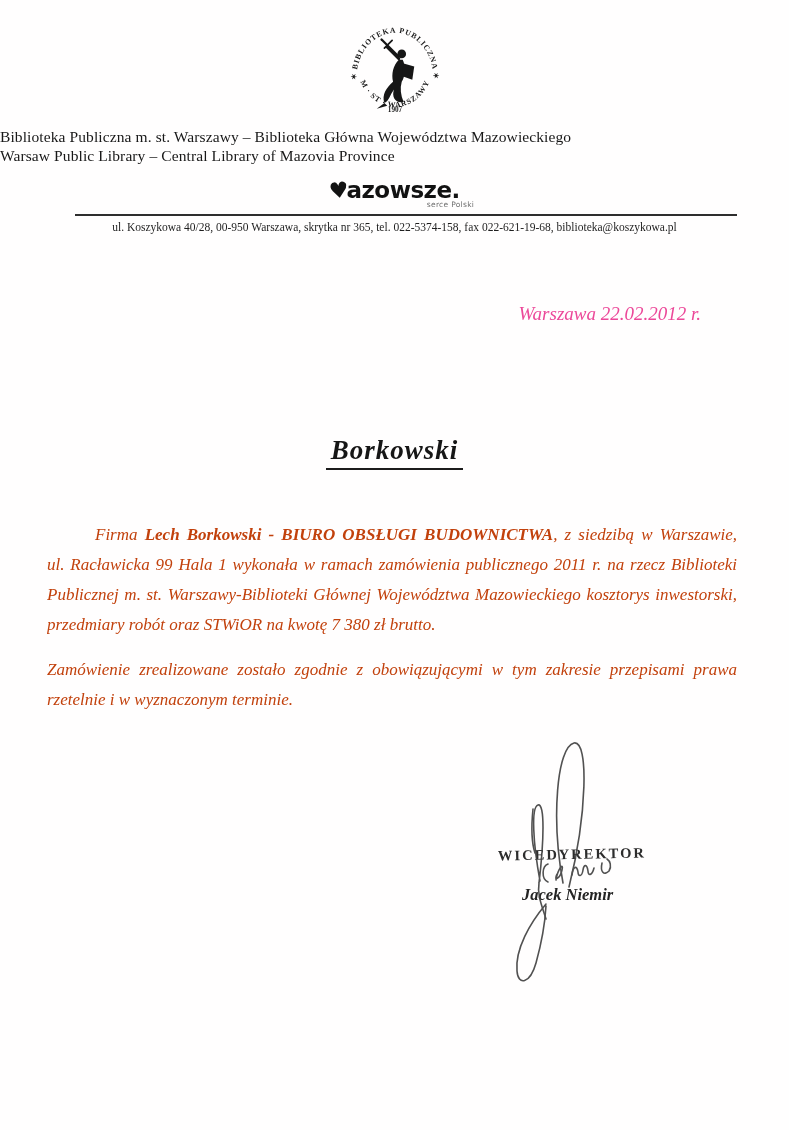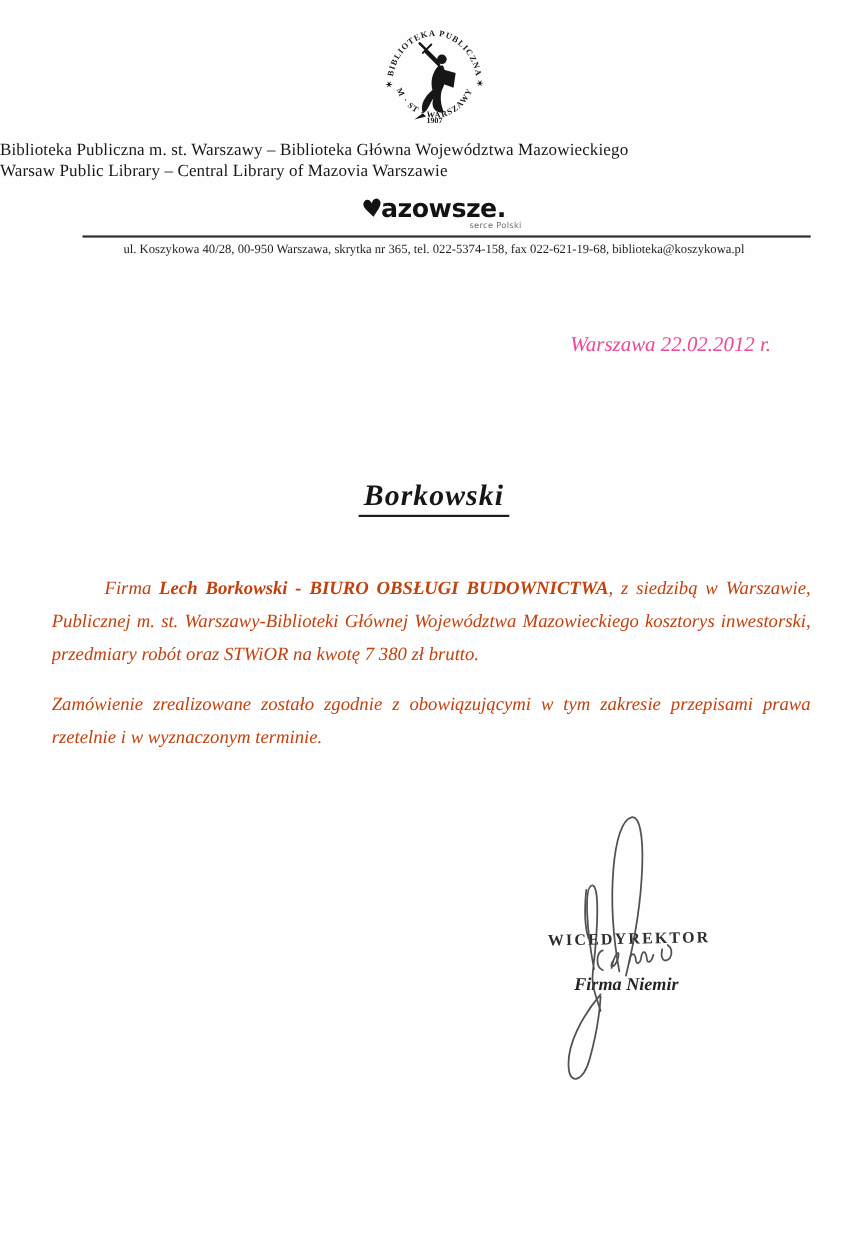--- a/index.html
+++ b/index.html
@@ -64,52 +64,53 @@
         <path d="M 56,39 C 50,45 48,54 50,62 C 43,68 38,76 41,84 C 46,82 47,75 51,70 C 48,78 53,85 61,83 C 58,76 57,69 59,62 C 63,56 63,45 60,39 Z"></path>
         <path d="M 41,84 L 33,90 L 44,87 Z"></path>
         <path d="M 61,43 L 72,46 L 70,60 L 59,56 Z"></path>
       </g>
       <text x="52" y="93" font-size="7.5" font-weight="bold" text-anchor="middle" fill="#1a1a1a" font-family="Liberation Serif, serif">1907</text>
     </svg>
   </div>
 
   <div class="org-lines">
     <div>Biblioteka Publiczna m. st. Warszawy – Biblioteka Główna Województwa Mazowieckiego</div>
-    <div>Warsaw Public Library – Central Library of Mazovia Warszawie</div>
+    <div>Warsaw Public Library – Central Library of Mazovia Province</div>
   </div>
 
   <div class="brand">
     <span class="brand-mark"><span class="brand-heart">♥</span><span>azowsze.</span></span>
     <span class="brand-tagline">serce Polski</span>
   </div>
 
   <div class="head-rule"></div>
 
   <div class="contact-line">ul. Koszykowa 40/28, 00-950 Warszawa, skrytka nr 365, tel. 022-5374-158, fax 022-621-19-68, biblioteka@koszykowa.pl</div>
 
   <div class="dateline">Warszawa 22.02.2012 r.</div>
 
   <div class="title-wrap">
     <span class="doc-title">Borkowski</span>
   </div>
 
   <div class="body-text">
     <div class="para1">
       <div class="jline indent"><span>Firma </span><b>Lech Borkowski - BIURO OBSŁUGI BUDOWNICTWA</b><span>, z siedzibą w Warszawie,</span></div>
+      <div class="jline">ul. Racławicka 99 Hala 1 wykonała w ramach zamówienia publicznego 2011 r. na rzecz Biblioteki</div>
       <div class="jline">Publicznej m. st. Warszawy-Biblioteki Głównej Województwa Mazowieckiego kosztorys inwestorski,</div>
       <div class="jline lastline">przedmiary robót oraz STWiOR na kwotę 7 380 zł brutto.</div>
     </div>
     <div class="para2">
       <div class="jline">Zamówienie zrealizowane zostało zgodnie z obowiązującymi w tym zakresie przepisami prawa</div>
       <div class="jline lastline">rzetelnie i w wyznaczonym terminie.</div>
     </div>
   </div>
 
   <div class="sig-role">WICEDYREKTOR</div>
-  <div class="sig-name">Firma Niemir</div>
+  <div class="sig-name">Jacek Niemir</div>
 
   <svg class="sig-ink" width="180" height="275" viewBox="0 0 180 275">
     <g fill="none" stroke="#3f3f3f" stroke-width="1.6" stroke-linecap="round" opacity="0.9">
 
       <path d="M 73,160 C 61,95 67,24 84,20 C 99,17 97,92 79,164"></path>
 
       <path d="M 50,158 C 43,120 41,84 48,82 C 55,80 54,118 49,160 C 47,172 52,183 56,196"></path>
 
       <path d="M 43,86 C 41,106 42,121 45,130"></path>
 

